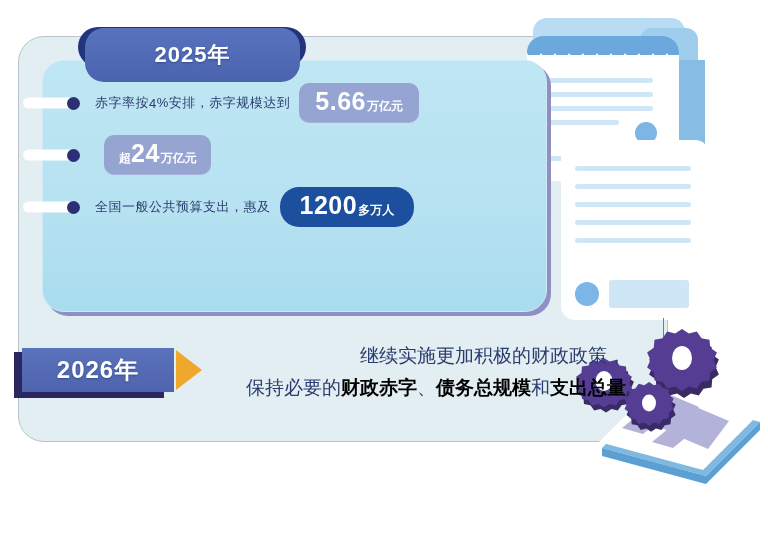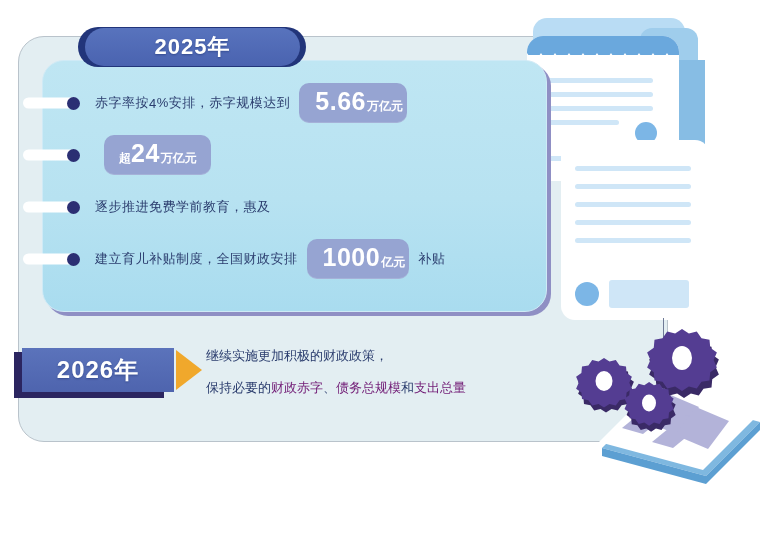--- a/index.html
+++ b/index.html
@@ -8,21 +8,21 @@
 
   #stage{position:relative;width:768px;height:533px;background:#ffffff;}
 
   
   .outer-card{position:absolute;left:18px;top:36px;width:650px;height:406px;
     background:#e3eef2;border:1px solid #b9c3cb;border-radius:26px;box-sizing:border-box;}
 
   
   .tab2025-shadow{position:absolute;left:78px;top:27px;width:228px;height:40px;
     background:#22357a;border-radius:20px;}
-  .tab2025{position:absolute;left:85px;top:28px;width:215px;height:38px;
+  .tab2025{position:absolute;left:85px;top:28px;width:215px;height:54px;
     background:linear-gradient(180deg,#5873bd 0%,#4a63b0 100%);border-radius:19px;
     display:flex;align-items:center;justify-content:center;}
   .tab2025 span{color:#ffffff;font-size:22px;font-weight:bold;letter-spacing:1px;
     text-shadow:0 1px 2px rgba(20,40,100,.45);}
 
   
   .inner-shadow{position:absolute;left:46px;top:64px;width:505px;height:252px;
     background:#8f8fc4;border-radius:22px;}
   .inner-panel{position:absolute;left:42px;top:60px;width:505px;height:252px;
     background:linear-gradient(180deg,#bfe6f3 0%,#b7e2f1 55%,#a9dcef 100%);
@@ -36,39 +36,39 @@
   .bullet::after{content:"";position:absolute;right:-1px;top:50%;
     transform:translateY(-50%);width:13px;height:13px;border-radius:50%;
     background:#2b2f73;}
   .row-text{margin-left:52px;display:flex;align-items:center;white-space:nowrap;}
   .zh{color:#2b3d6e;font-size:13px;letter-spacing:.5px;}
 
   .badge{display:inline-flex;align-items:baseline;justify-content:center;
     color:#ffffff;margin:0 9px;box-sizing:border-box;}
   .badge .big{font-size:25px;font-weight:bold;letter-spacing:.5px;}
   .badge .small{font-size:12px;font-weight:bold;margin-left:1px;}
-  .badge-light{background:#96a4d2;border-radius:10px;padding:4px 4px 7px 16px;
+  .badge-light{background:#96a4d2;border-radius:10px;padding:4px 16px 7px 16px;
     box-shadow:inset 0 -1px 0 rgba(255,255,255,.15);}
   .badge-dark{background:#1c4f9e;border-radius:19px;padding:4px 20px 7px 20px;}
 
   
   .tab2026-shadow{position:absolute;left:14px;top:352px;width:150px;height:46px;
     background:#2b2560;clip-path:polygon(0 0,100% 0,100% 100%,0 100%);}
   .tab2026{position:absolute;left:22px;top:348px;width:152px;height:44px;
     background:linear-gradient(180deg,#5b73bb 0%,#4e64ae 100%);
     display:flex;align-items:center;justify-content:center;}
   .tab2026 span{color:#ffffff;font-size:24px;font-weight:bold;letter-spacing:1px;
     text-shadow:0 1px 2px rgba(20,40,100,.45);}
   .tri2026{position:absolute;left:176px;top:350px;width:0;height:0;
     border-top:20px solid transparent;border-bottom:20px solid transparent;
     border-left:26px solid #f0a82c;}
 
   .text2026{position:absolute;left:206px;top:340px;width:420px;}
-  .text2026 .l{color:#2b3d6e;font-size:13px;line-height:32px;white-space:nowrap;}
-  .text2026 b{font-weight:normal;color:#701a75;}
+  .text2026 .l{color:#2b3d6e;font-size:19px;line-height:32px;white-space:nowrap;text-align:right;}
+  .text2026 b{font-weight:bold;color:#000000;}
 
   
   .hairline{position:absolute;left:663px;top:318px;width:1px;height:122px;background:#6e7a96;}
 
   
   .docs{position:absolute;left:505px;top:18px;width:263px;height:305px;}
   .doc-back-top{position:absolute;left:28px;top:0px;width:152px;height:46px;
     background:#b9dcf4;border-radius:14px 14px 0 0;}
   .ruler{position:absolute;left:135px;top:10px;width:58px;height:290px;
     background:#9fcdec;border-radius:12px;}
@@ -200,35 +200,28 @@
             <span class="small">超</span>
               <span class="big">24</span>
               <span class="small">万亿元</span>
           </span>
         </span>
       </div>
 
       <div class="row">
         <span class="bullet"></span>
         <span class="row-text">
-          <span class="zh">逐步推进免费学前教育，惠及</span>
+          <span class="zh">全国一般公共预算支出，惠及</span>
+          <span class="badge badge-dark">
+            <span class="big">1200</span>
+              <span class="small">多万人</span>
+          </span>
         </span>
       </div>
 
-      <div class="row">
-        <span class="bullet"></span>
-        <span class="row-text">
-          <span class="zh">建立育儿补贴制度，全国财政安排</span>
-          <span class="badge badge-light">
-            <span class="big">1000</span>
-              <span class="small">亿元</span>
-          </span>
-          <span class="zh">补贴</span>
-        </span>
-      </div>
 
     </div>
   </div>
 
   <div class="tab2025-shadow"></div>
   <div class="tab2025">
     <span>2025年</span>
   </div>
 
   <div class="tab2026-shadow"></div>

